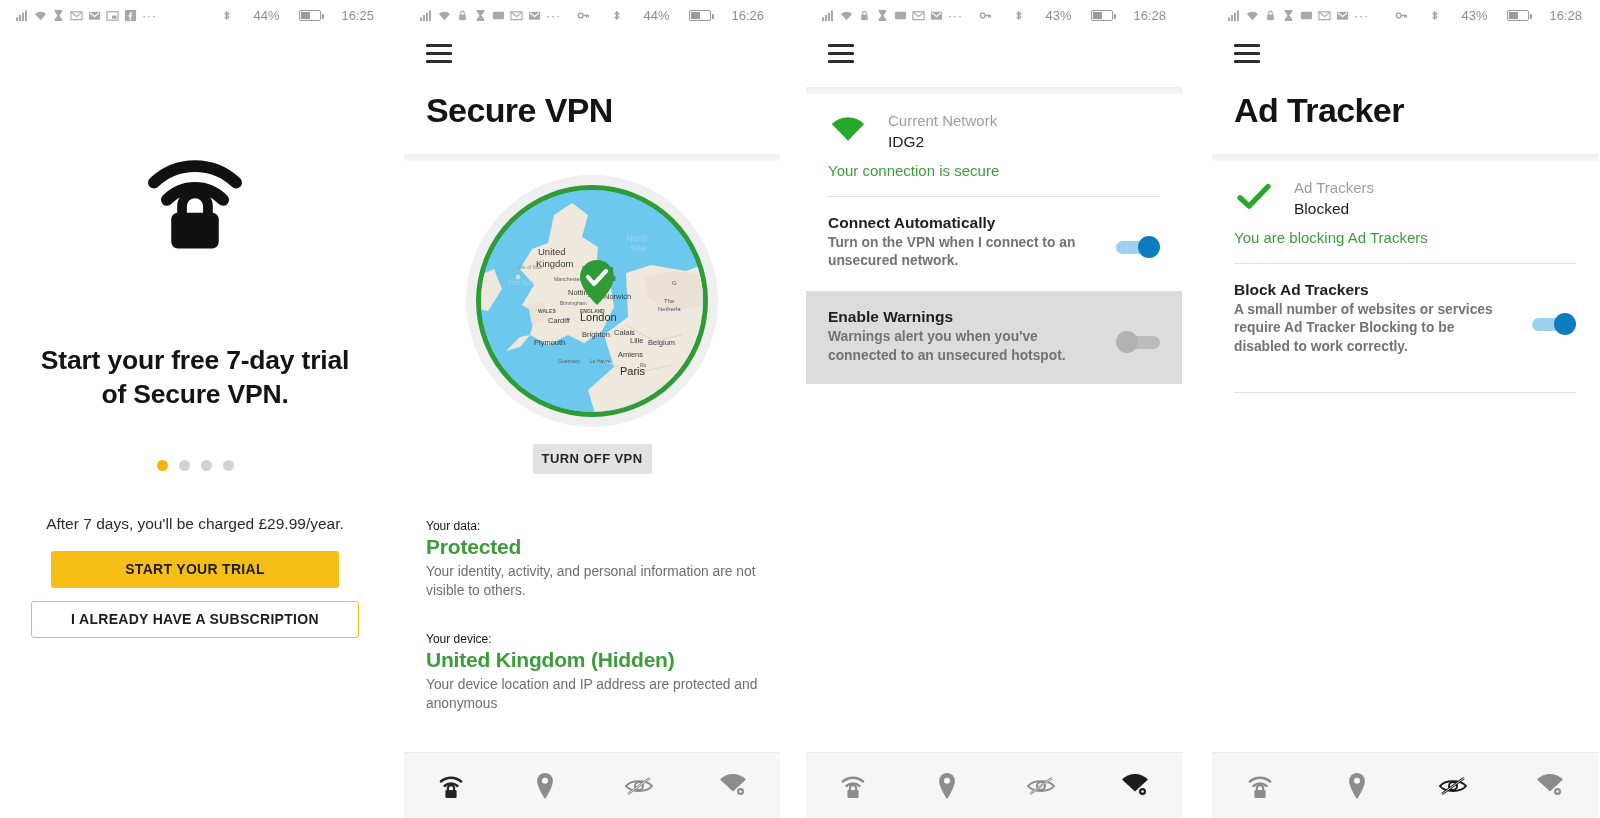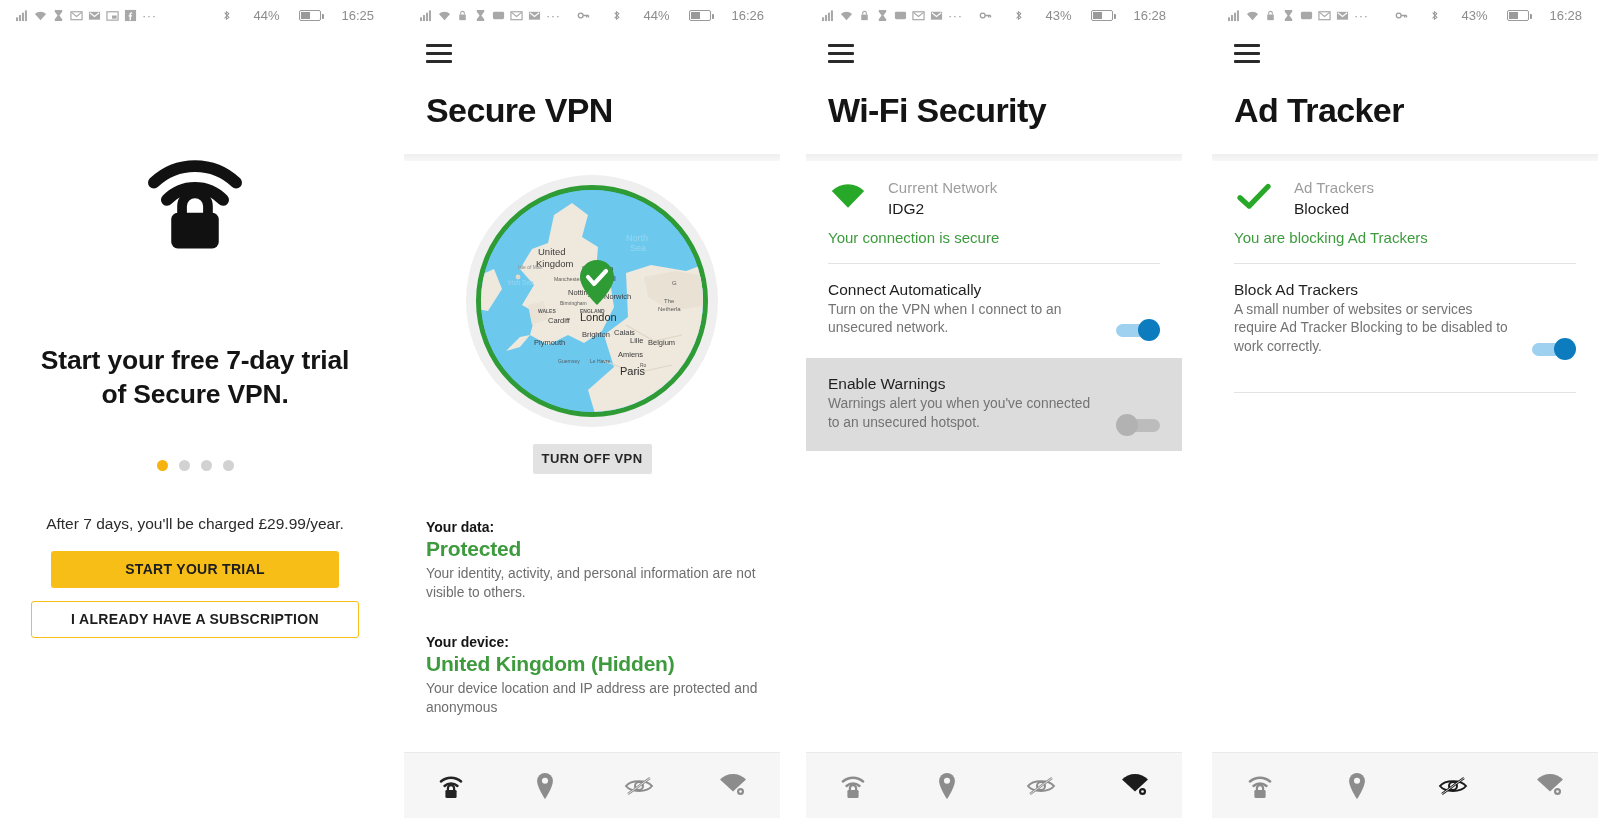--- a/index.html
+++ b/index.html
@@ -87,35 +87,35 @@
   }
   .map-ring svg { position:absolute; inset:-5px; width: 232px; height: 232px; }
   .turnoff {
     margin: 17px auto 0; width: 119px; height: 30px; background:#e2e2e2; border-radius:2px;
     display:flex; align-items:center; justify-content:center;
     font-size: 13px; font-weight:600; color:#262626; letter-spacing:.4px;
   }
   .info-block { padding: 0 22px; }
   .info-block.first { margin-top: 45px; }
   .info-block.second { margin-top: 32px; }
-  .info-label { font-size: 14px; font-weight:700; color:#151515; }
+  .info-label { font-size: 12px; font-weight:400; color:#151515; }
   .info-value { font-size: 21px; font-weight:700; color:#3D9B3D; margin-top: 2px; letter-spacing:-0.2px; }
   .info-desc { font-size: 13.8px; color:#6e6e6e; line-height: 1.38; margin-top: 3px; }
 
   
   .status-row { padding: 16px 22px 0; display:flex; align-items:flex-start; gap: 20px; }
   .status-ico { width: 40px; height: 40px; flex:none; display:flex; align-items:center; justify-content:center; }
   .status-ico svg { display:block; }
   .status-txt { padding-top: 2px; }
   .status-caption { font-size: 15px; color:#9d9d9d; line-height:1.25; }
   .status-value { font-size: 15.5px; color:#1c1c1c; line-height:1.3; margin-top: 1px; }
   .status-msg { padding: 10px 22px 0; font-size: 15px; color:#3D9B3D; }
   .hr { height:1px; background:#e3e3e3; margin: 17px 22px 0; }
 
-  .setting { display:flex; align-items:flex-end; padding: 17px 22px 18px; gap: 18px; }
+  .setting { display:flex; align-items:center; padding: 17px 22px 18px; gap: 18px; font-weight: bold; }
   .setting.dim { background:#dcdcdc; margin-top: 2px; }
   .setting .txt { flex:1; }
   .setting-title { font-size: 15.5px; color:#1f1f1f; }
   .setting-desc { font-size: 13.8px; color:#737373; line-height:1.36; margin-top: 2px; }
   .toggle { width: 44px; height: 16px; position:relative; flex:none; margin-top: 10px; }
   .toggle .track { position:absolute; left:0; top:2px; width:36px; height:13px; border-radius:7px; background:#9ed1ef; }
   .toggle .thumb { position:absolute; right:0; top:-3px; width:22px; height:22px; border-radius:50%; background:#0d7cbf; }
   .toggle.off .track { background:#bcbcbc; left:8px; }
   .toggle.off .thumb { background:#b2b2b2; right:auto; left:0; }
 
@@ -466,21 +466,20 @@
             </span>
           <span>16:28</span>
         </div>
       </div>
 
       <div class="hamburger">
           <span></span>
           <span></span>
           <span></span>
         </div>
-      <div class="app-title">Wi-Fi Security</div>
       <div class="topdivider"></div>
 
       <div class="status-row">
         <div class="status-ico">
           <svg width="36" height="28" viewBox="0 0 60 44">
               <path d="M30 40 L3 12 a38 38 0 0 1 54 0 Z" fill="#27A828"></path>
             </svg>
         </div>
         <div class="status-txt">
           <div class="status-caption">Current Network</div>

